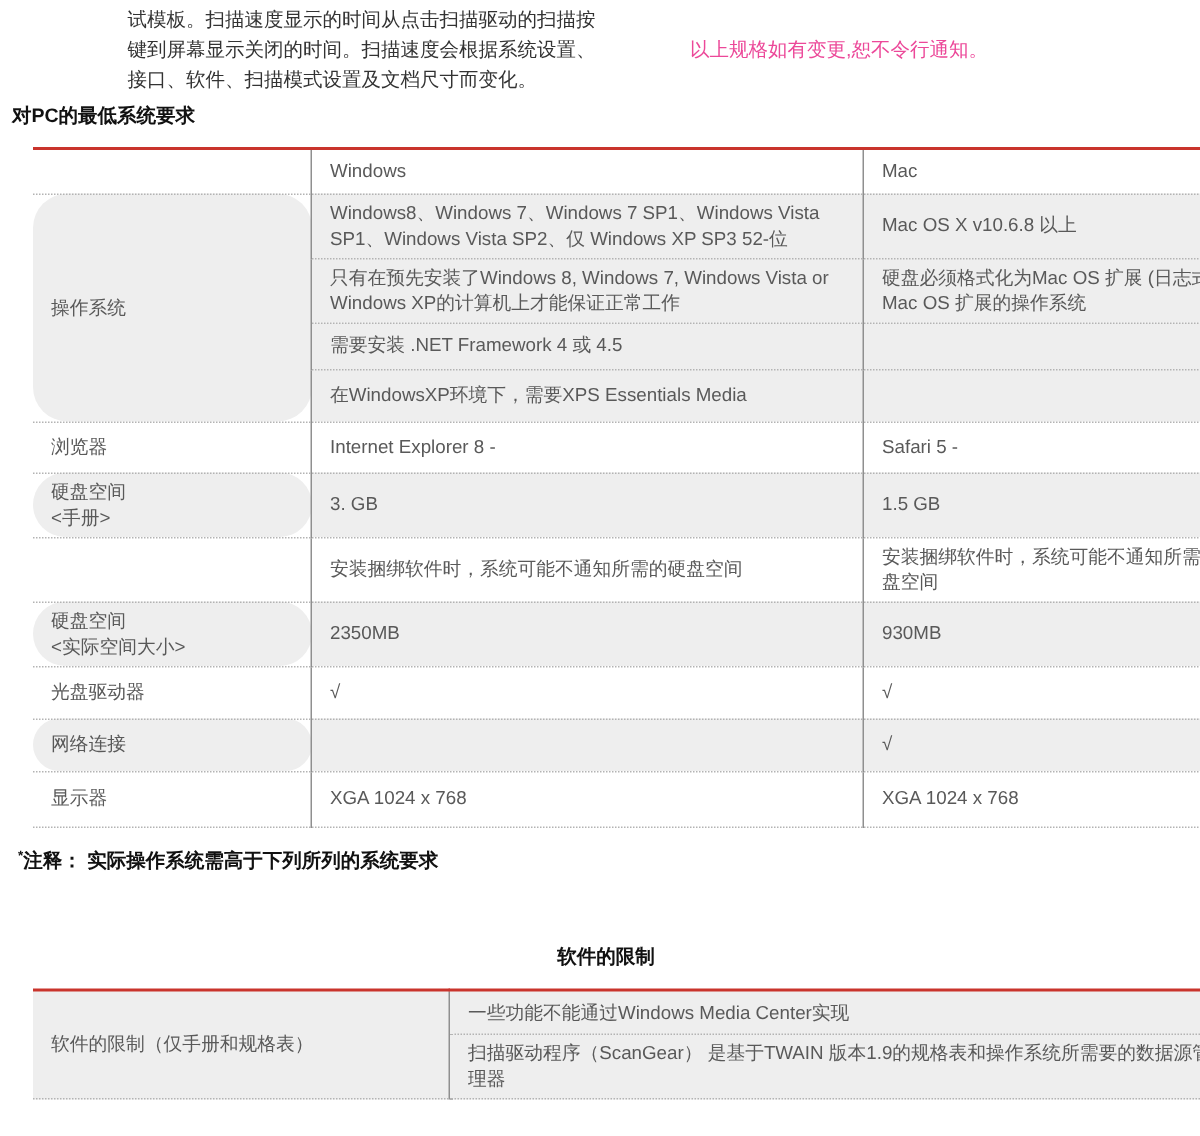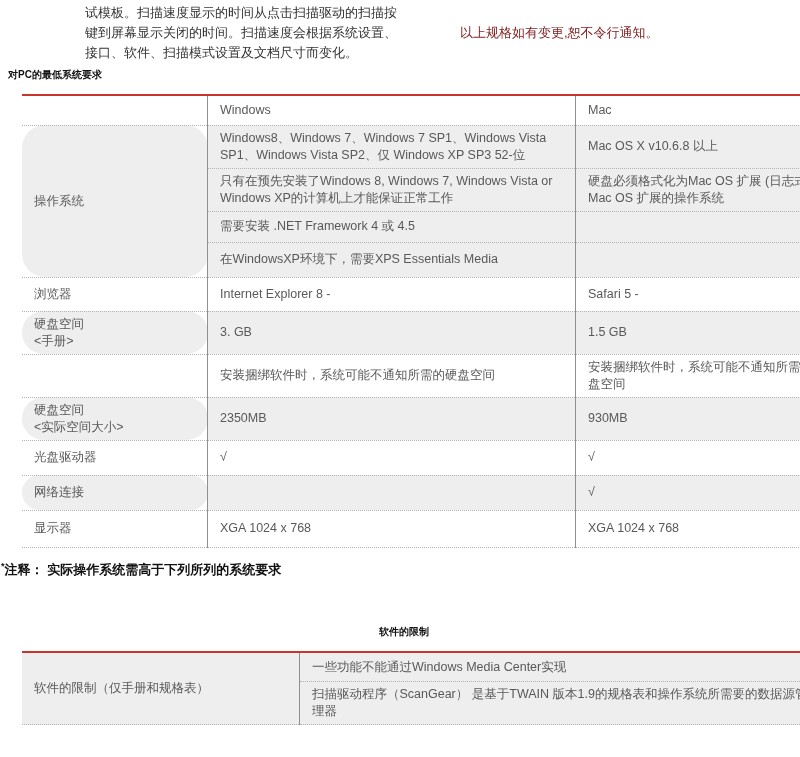--- a/index.html
+++ b/index.html
@@ -6,43 +6,43 @@
   body{
     width:800px;height:757px;overflow:hidden;background:#ffffff;
     font-family:"Liberation Sans","DejaVu Sans",sans-serif;
     color:#595959;font-size:13px;
   }
   .top{position:relative;height:62px;}
   .intro{
     position:absolute;left:85px;top:3px;width:360px;
     color:#333;line-height:20px;white-space:pre-line;
   }
-  .notice{position:absolute;left:460px;top:24px;color:#7f1d1d;}
+  .notice{position:absolute;left:460px;top:24px;color:#ec4899;}
   h2.sec{
-    margin:0 0 0 8px;padding:0;font-size:10px;font-weight:bold;color:#111;
+    margin:0 0 0 8px;padding:0;font-size:13px;font-weight:bold;color:#111;
   }
   h2.req{margin-top:6px;}
   h2.lim{margin-top:46px;text-align:center;}
   table{
     border-collapse:collapse;margin:12px 0 0 22px;width:755px;
     table-layout:fixed;font-size:12.5px;color:#595959;
   }
   table.spec{border-top:2px solid #c9342c;}
   td,th{
     padding:4px 10px 4px 12px;vertical-align:middle;font-weight:normal;
     text-align:left;border-bottom:1px dotted #b3b3b3;word-break:break-word;
     line-height:17px;
   }
   .vl{border-left:1px solid #8f8f8f;}
   tr.shade td, td.shade{background:#eeeeee;}
   .pre{white-space:pre-line;}
   .c1{width:163px;border-radius:23px;} .c2{width:345px;} .c3{width:247px;}
   .b1{width:255px;} .b2{width:500px;}
   .note{
-    margin:13px 0 0 1px;font-weight:bold;color:#111;font-size:13px;
+    margin:13px 0 0 12px;font-weight:bold;color:#111;font-size:13px;
   }
   .note sup{font-size:9px;}
   .hrow{height:30px;}
   .r-os0{height:43px;} .r-os1{height:40px;} .r-os2{height:31px;} .r-os3{height:35px;}
   .r-brw{height:34px;} .r-hdm{height:40px;} .r-bnd{height:38px;}
   .r-hda{height:37px;} .r-opt{height:35px;} .r-net{height:35px;} .r-dsp{height:37px;}
   .r-lm0{height:30px;} .r-lm1{height:40px;}
 </style>
 </head>
 <body>

